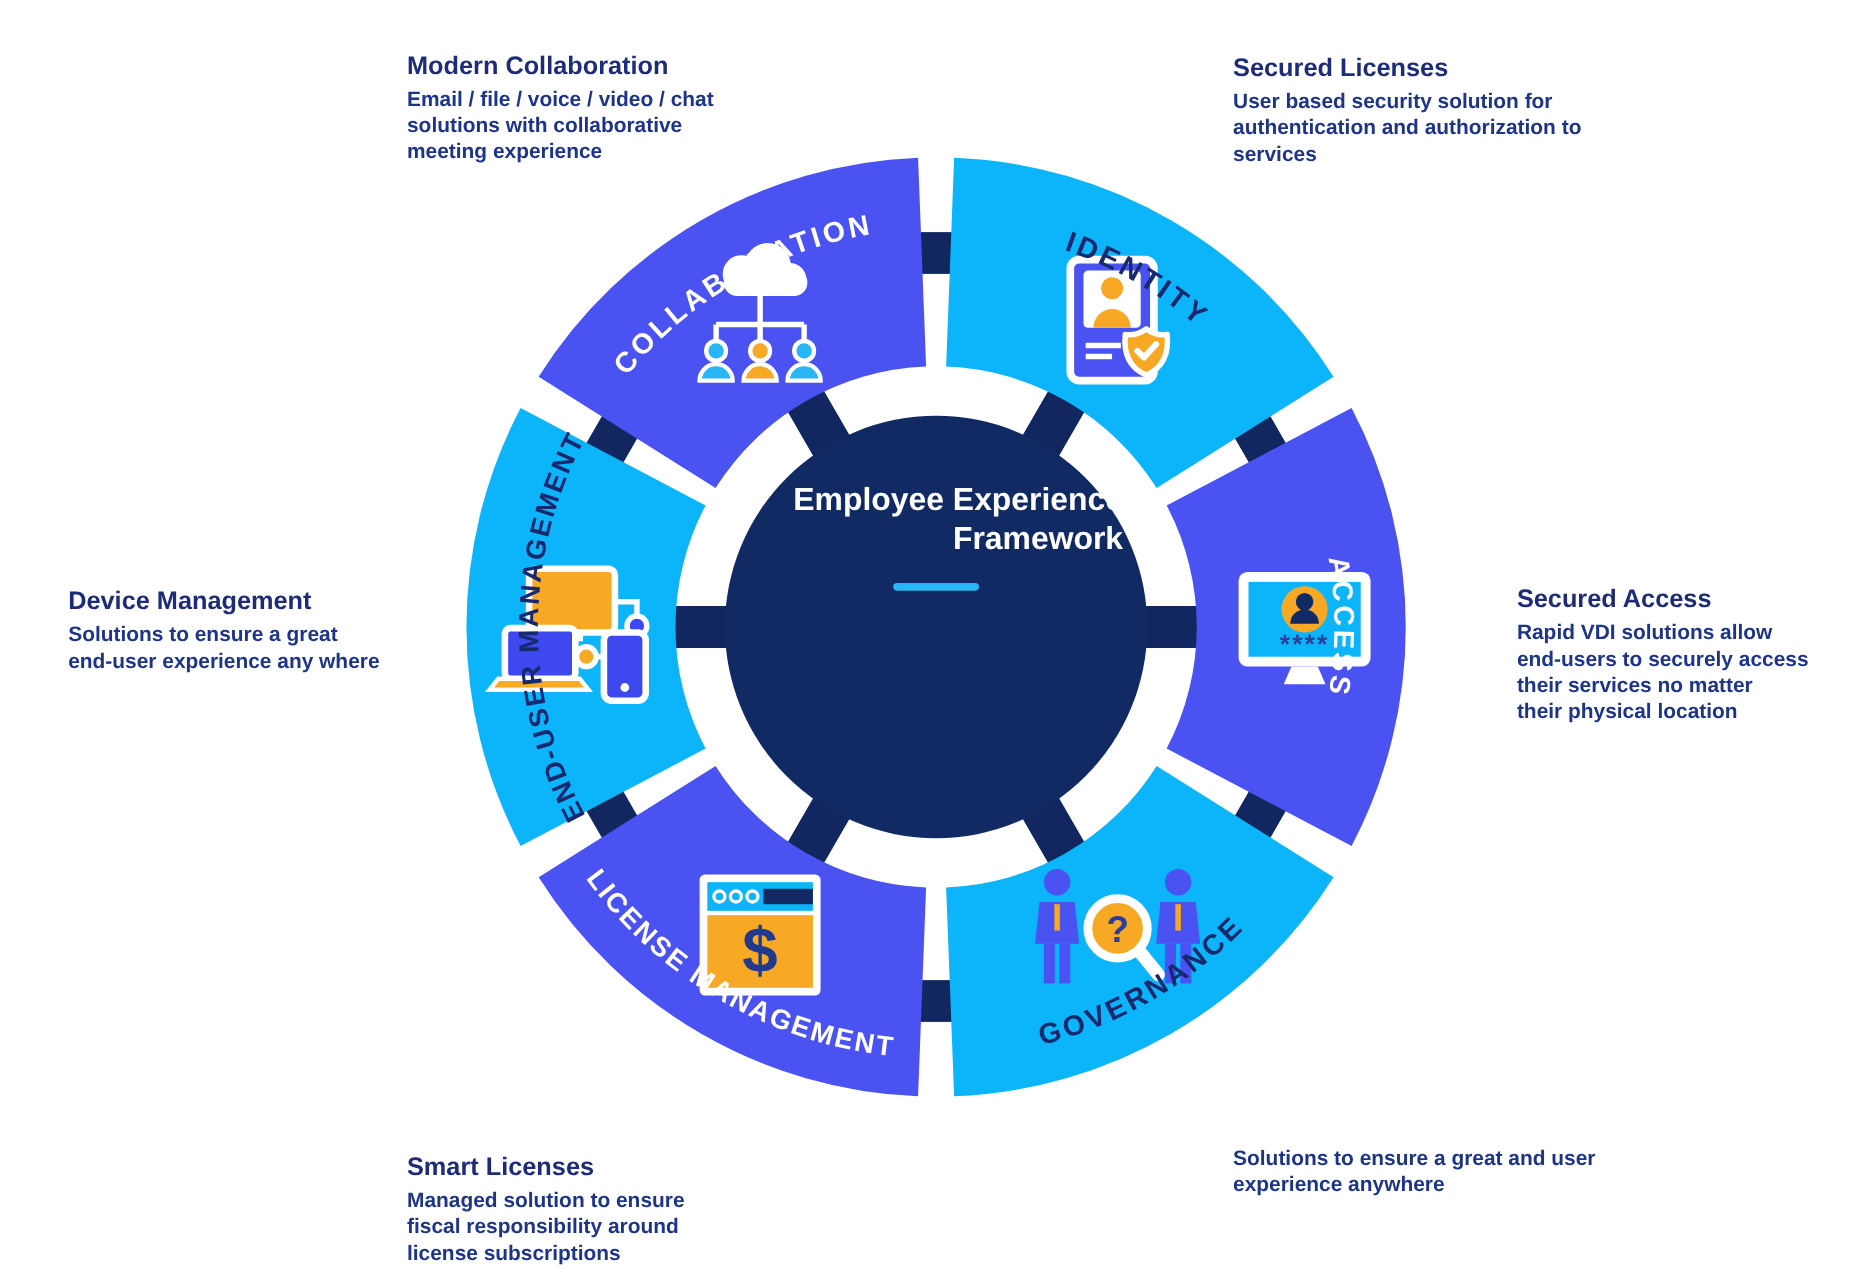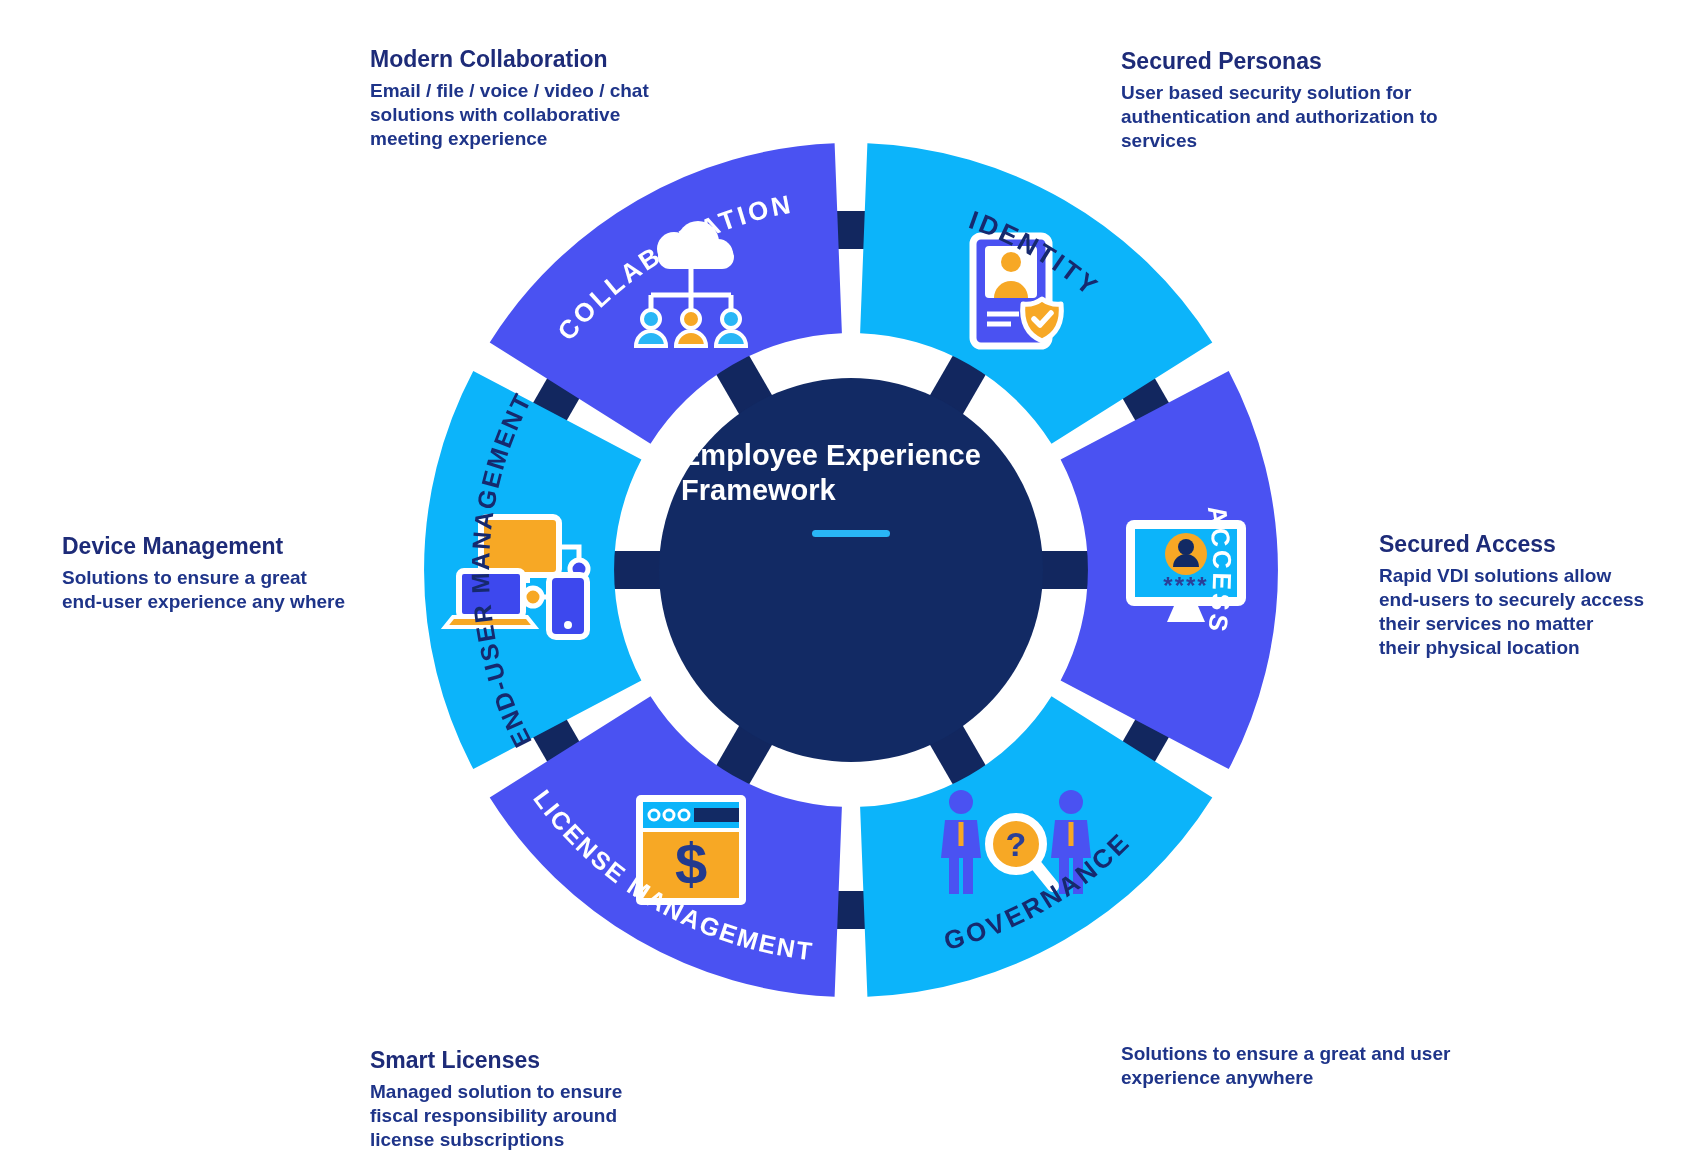--- a/index.html
+++ b/index.html
@@ -2,21 +2,21 @@
 <html><head>
 <meta charset="utf-8">
 <style>
   html,body{margin:0;padding:0;background:#ffffff;}
   .canvas{position:relative;width:1702px;height:1171px;background:#ffffff;overflow:hidden;
           font-family:"Liberation Sans",sans-serif;}
   svg text{font-family:"Liberation Sans",sans-serif;}
   .wheel{position:absolute;left:0;top:0;}
   .seg-label{font-size:26px;font-weight:bold;letter-spacing:3px;}
   .seg-label.long{letter-spacing:2px;font-size:25px;}
-  .center-panel{position:absolute;left:681px;top:438px;width:340px;text-align:left;color:#ffffff;}
+  .center-panel{position:absolute;left:681px;top:438px;width:340px;text-align:right;color:#ffffff;}
   .center-title{font-size:29px;font-weight:bold;line-height:1.2;}
   .center-divider{width:78px;height:7px;border-radius:4px;background:#29b6f6;margin:22px auto 20px auto;}
   .center-desc{font-size:20px;font-weight:bold;line-height:1.3;white-space:pre-line;}
   .callout{position:absolute;display:flex;align-items:flex-start;}
   .bar{width:7px;border-radius:4px;flex:0 0 7px;}
   .bar.purple{background:#4a52f5;}
   .bar.blue{background:#14adf6;}
   .ct{margin-left:17px;max-width:380px;}
   .c-title{font-size:23px;font-weight:bold;color:#1d2b78;margin-bottom:7px;line-height:1.1;}
   .c-body{font-size:19px;font-weight:bold;color:#1e3489;line-height:1.25;white-space:pre-line;}
@@ -159,21 +159,21 @@
       <div class="c-title">Modern Collaboration</div>
       <div class="c-body">Email / file / voice / video / chat
 solutions with collaborative
 meeting experience</div>
     </div>
   </div>
 
   <div class="callout" style="left:1097px;top:49px">
     <div class="bar blue"></div>
     <div class="ct">
-      <div class="c-title">Secured Personas</div>
+      <div class="c-title">Secured Licenses</div>
       <div class="c-body">User based security solution for
 authentication and authorization to
 services</div>
     </div>
   </div>
 
   <div class="callout" style="left:1355px;top:532px">
     <div class="bar purple"></div>
     <div class="ct">
       <div class="c-title">Secured Access</div>

